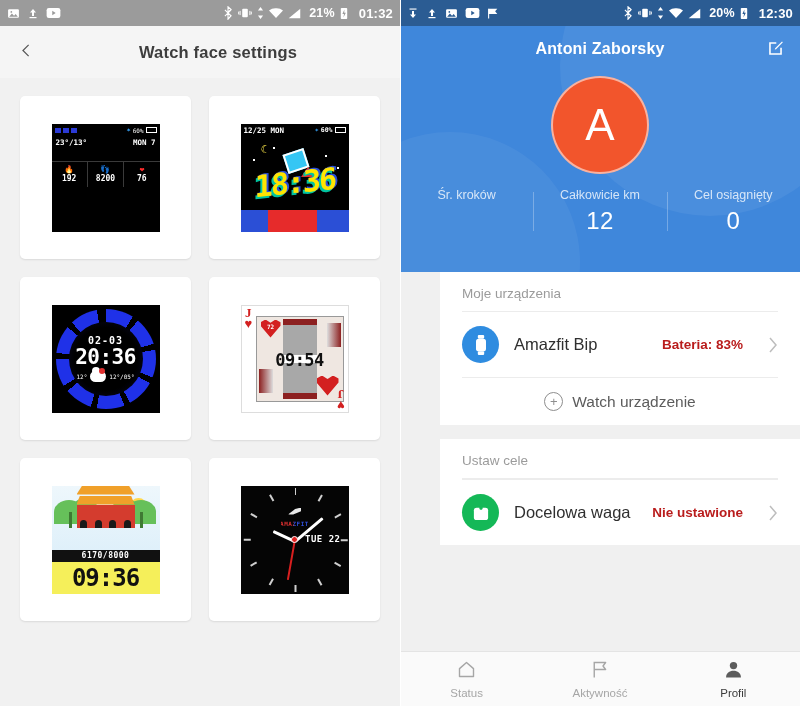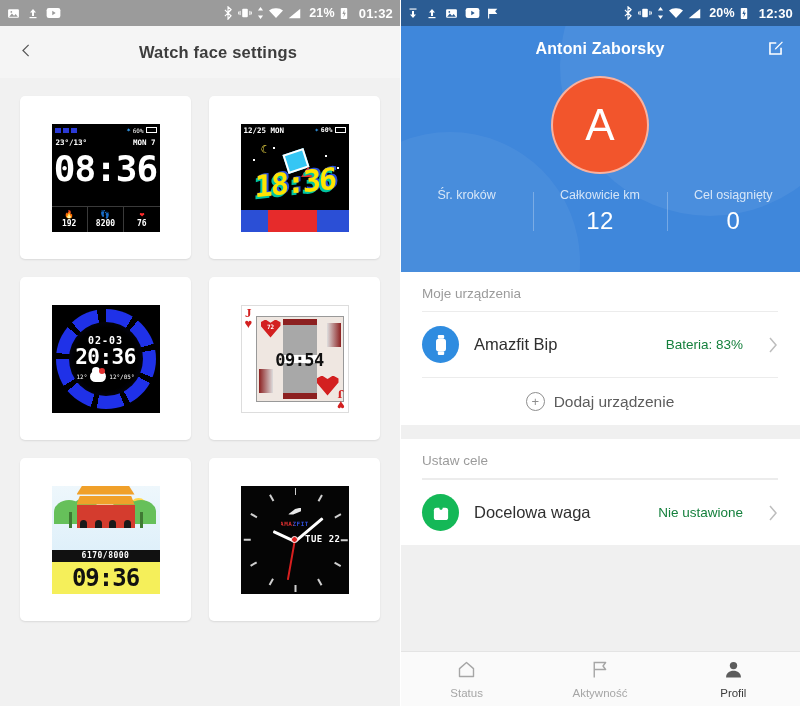--- a/index.html
+++ b/index.html
@@ -181,30 +181,30 @@
       background: #f2552c; border: 2px solid rgba(255,255,255,.55);
       display: flex; align-items: center; justify-content: center;
       color: #fff; font-size: 44px; font-weight: normal; }
   .stats { position: relative; z-index: 2; display: flex; margin-top: 14px; }
   .stat-col { flex: 1; text-align: center; position: relative; }
   .stat-col + .stat-col::before { content:''; position: absolute; left: 0; top: 4px; bottom: 4px;
       width: 1px; background: rgba(255,255,255,.28); }
   .stat-label { color: rgba(255,255,255,.78); font-size: 12.5px; }
   .stat-value { color: #fff; font-size: 24px; margin-top: 5px; letter-spacing: .3px; }
 
-  .section { background: #fff; }
+  .section { background: #fff; margin-left: 40px; }
   .section-gap { height: 14px; background: #f0f0f0; }
   .section-title { padding: 14px 22px 10px; color: #9b9b9b; font-size: 13.5px; }
   .divider { height: 1px; background: #ececec; margin-left: 22px; margin-right: 22px; }
   .row { display: flex; align-items: center; padding: 14px 22px; gap: 15px; }
   .row-icon { width: 37px; height: 37px; border-radius: 50%; display: flex; align-items: center; justify-content: center; flex: none; }
   .ic-blue { background: #2f8ce0; }
   .ic-green { background: #14b857; }
   .row-label { flex: 1; font-size: 16.5px; color: #2f2f2f; }
-  .row-value { font-size: 13.5px; color: #15803d; }
+  .row-value { font-size: 13.5px; color: #b91c1c; font-weight: bold; }
   .chev { margin-left: 10px; color: #bdbdbd; flex: none; display: flex; align-items: center; }
   .add-row { display: flex; align-items: center; justify-content: center; gap: 9px; padding: 14px 0; }
   .add-row .plus { width: 19px; height: 19px; border-radius: 50%; border: 1.5px solid #8e8e8e;
       display: flex; align-items: center; justify-content: center; color: #8e8e8e; font-size: 13px; line-height: 1; }
   .add-row .lbl { font-size: 15.5px; color: #5c5c5c; }
 
   .tabbar { position: absolute; left: 0; right: 0; bottom: 0; height: 55px; background: #fafafa;
       border-top: 1px solid #e4e4e4; display: flex; }
   .tab { flex: 1; display: flex; flex-direction: column; align-items: center; justify-content: center; gap: 3px; }
   .tab .tlabel { font-size: 11.5px; color: #a6a6a6; }
@@ -304,21 +304,20 @@
               <div class="btstat">
                 <span class="bt">✶</span>
                 <span>60%</span>
                 <i class="batt"></i>
               </div>
             </div>
             <div class="row2">
               <span>23°/13°</span>
               <span>MON 7</span>
             </div>
-            <div class="bigtime">08:36</div>
             <div class="stats">
               <div class="stat">
                 <span class="sicon" style="color:#ff8a1e">🔥</span>
                 <span>192</span>
               </div>
               <div class="stat">
                 <span class="sicon" style="color:#2fe05a">👣</span>
                 <span>8200</span>
               </div>
               <div class="stat">
@@ -571,21 +570,21 @@
           <div class="row-value">Bateria: 83%</div>
           <div class="chev">
             <svg width="10" height="16" viewBox="0 0 10 16">
                 <path d="M2 1l6 7-6 7" stroke="#bdbdbd" stroke-width="1.5" fill="none"></path>
               </svg>
           </div>
         </div>
         <div class="divider"></div>
         <div class="add-row">
           <span class="plus">+</span>
-          <span class="lbl">Dodaj urządzenie</span>
+          <span class="lbl">Watch urządzenie</span>
         </div>
       </div>
 
       <div class="section-gap"></div>
 
       <div class="section">
         <div class="section-title">Ustaw cele</div>
         <div class="divider"></div>
         <div class="divider"></div>
         <div class="row">

